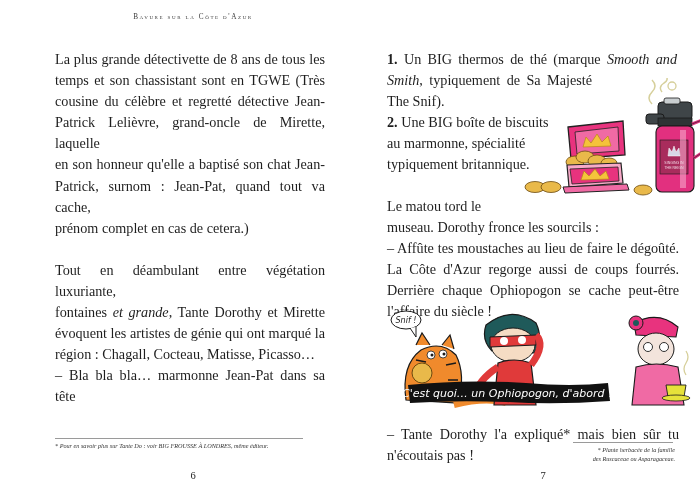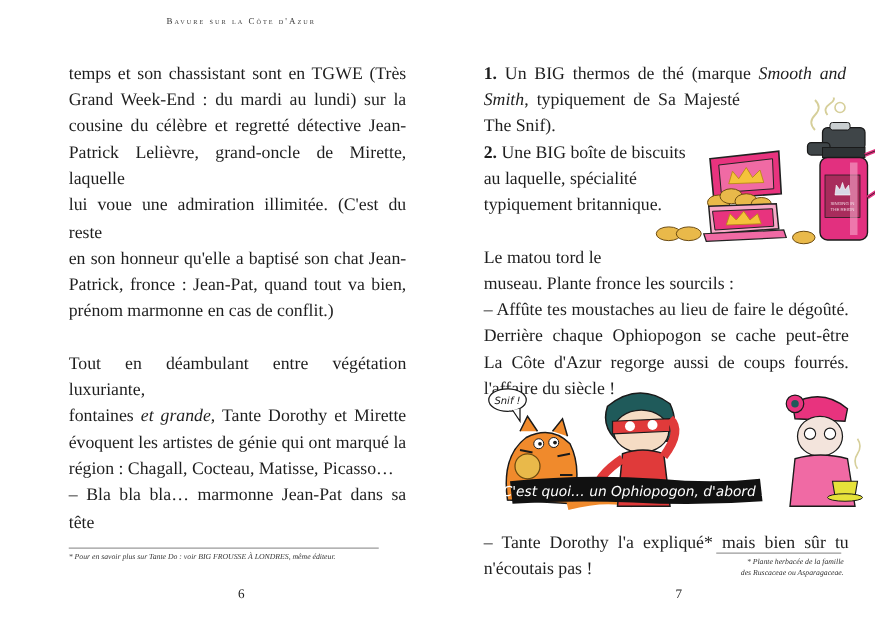--- a/index.html
+++ b/index.html
@@ -47,28 +47,27 @@
     .illus { position: absolute; }
   </style>
 </head>
 <body>
 
 <div class="page page-left">
   <div class="running-head">Bavure sur la Côte d'Azur</div>
 
   <div class="body-text left-body">
     <div>
+      <span class="jline">La plus grande détectivette de 8 ans de tous les</span>
       <span class="jline">temps et son chassistant sont en TGWE (Très</span>
-      <span class="jline">Grand Week-End : du mardi au lundi) sur la</span>
       <span class="jline">cousine du célèbre et regretté détective Jean-</span>
       <span class="jline">Patrick Lelièvre, grand-oncle de Mirette, laquelle</span>
-      <span class="jline">lui voue une admiration illimitée. (C'est du reste</span>
       <span class="jline">en son honneur qu'elle a baptisé son chat Jean-</span>
-      <span class="jline">Patrick, fronce : Jean-Pat, quand tout va bien,</span>
-      <span class="line">prénom marmonne en cas de conflit.)</span>
+      <span class="jline">Patrick, surnom : Jean-Pat, quand tout va cache,</span>
+      <span class="line">prénom complet en cas de cetera.)</span>
     </div>
     <div class="para-gap"></div>
     <div>
       <span class="jline">Tout en déambulant entre végétation luxuriante,</span>
       <span class="jline"><span>fontaines</span> <i>et grande</i><span>, Tante Dorothy et Mirette</span></span>
       <span class="jline">évoquent les artistes de génie qui ont marqué la</span>
       <span class="line">région : Chagall, Cocteau, Matisse, Picasso…</span>
       <span class="jline">– Bla bla bla… marmonne Jean-Pat dans sa tête</span>
 
     </div>
@@ -79,21 +78,21 @@
   <div class="folio">6</div>
 </div>
 
 <div class="page page-right">
 
   <div class="body-text right-top">
     <span class="jline"><b>1.</b><span> Un BIG thermos de thé (marque </span><i>Smooth and</i></span>
     <span class="line" style="width:205px; display:block; text-align:justify; text-align-last:justify;"><i>Smith</i><span>, typiquement de Sa Majesté</span></span>
     <span class="line">The Snif).</span>
     <span class="line"><b>2.</b><span> Une BIG boîte de biscuits</span></span>
-    <span class="line">au laquelle, spécialité</span>
+    <span class="line">au marmonne, spécialité</span>
     <span class="line">typiquement britannique.</span>
   </div>
 
   <svg class="illus" style="left:155px; top:117px;" width="130" height="80" viewBox="0 0 130 80">
 
     <path d="M45 10 L100 4 L102 38 L48 42 Z" fill="#e8337e" stroke="#222" stroke-width="1.3"></path>
     <path d="M52 15 L95 10 L96 34 L54 37 Z" fill="#f06aa4" stroke="#222" stroke-width="0.8"></path>
     <path d="M60 30 L63 20 L68 26 L74 17 L79 25 L85 19 L88 29 Z" fill="#f5c33b" stroke="#b78a14" stroke-width="0.7"></path>
 
     <ellipse cx="52" cy="45" rx="9" ry="6" fill="#e9b94a" stroke="#6b4a10" stroke-width="0.8"></ellipse>
@@ -129,24 +128,24 @@
     <path d="M28 78 L29 70 L32 74 L34 68 L36 74 L39 70 L40 78 Z" fill="#d8d8e6" stroke="#fff" stroke-width="0.5"></path>
     <text x="34" y="86" font-size="3.5" fill="#f2d6e2" text-anchor="middle" font-family="Liberation Sans, sans-serif">SINGING IN</text>
     <text x="34" y="91" font-size="3.5" fill="#f2d6e2" text-anchor="middle" font-family="Liberation Sans, sans-serif">THE REIGN</text>
 
     <path d="M52 46 L62 42 L66 72 L54 80" fill="none" stroke="#e2307f" stroke-width="3"></path>
     <path d="M52 46 L62 42 L66 72 L54 80" fill="none" stroke="#1a1a1a" stroke-width="0.6"></path>
   </svg>
 
   <div class="body-text right-mid">
     <span class="line">Le matou tord le</span>
-    <span class="line">museau. Plante fronce les sourcils :</span>
+    <span class="line">museau. Dorothy fronce les sourcils :</span>
     <span class="jline">– Affûte tes moustaches au lieu de faire le dégoûté.</span>
+    <span class="jline">La Côte d'Azur regorge aussi de coups fourrés.</span>
     <span class="jline">Derrière chaque Ophiopogon se cache peut-être</span>
-    <span class="jline">La Côte d'Azur regorge aussi de coups fourrés.</span>
     <span class="line">l'affaire du siècle !</span>
   </div>
 
   <svg class="illus" style="left:18px; top:305px;" width="312" height="112" viewBox="0 0 312 112">
 
     <g>
       <path d="M20 95 Q15 60 35 45 Q55 35 70 50 Q80 70 72 98 Z" fill="#f08a2c" stroke="#1a1a1a" stroke-width="1.2"></path>
       <path d="M30 40 L36 28 L44 40" fill="#f08a2c" stroke="#1a1a1a" stroke-width="1.2"></path>
       <path d="M56 40 L64 30 L68 44" fill="#f08a2c" stroke="#1a1a1a" stroke-width="1.2"></path>
       <path d="M30 55 l10 2 M28 68 l12 0 M60 60 l10 -2 M62 75 l10 0" stroke="#1a1a1a" stroke-width="1.6"></path>

